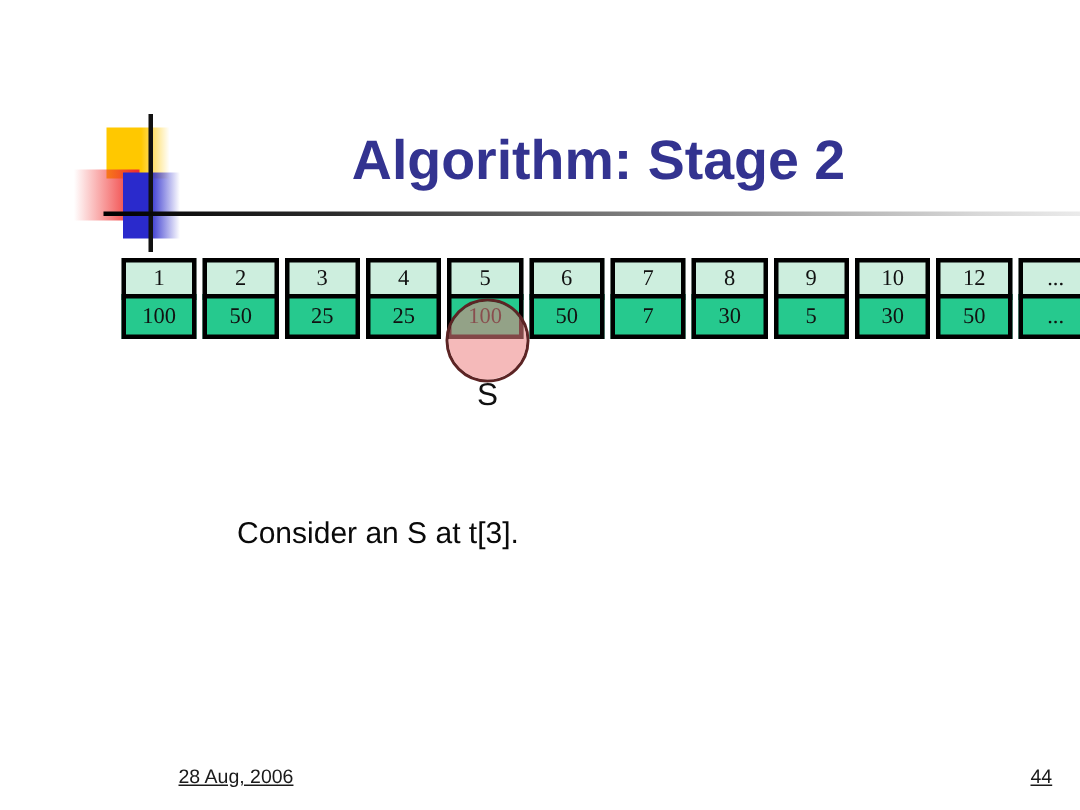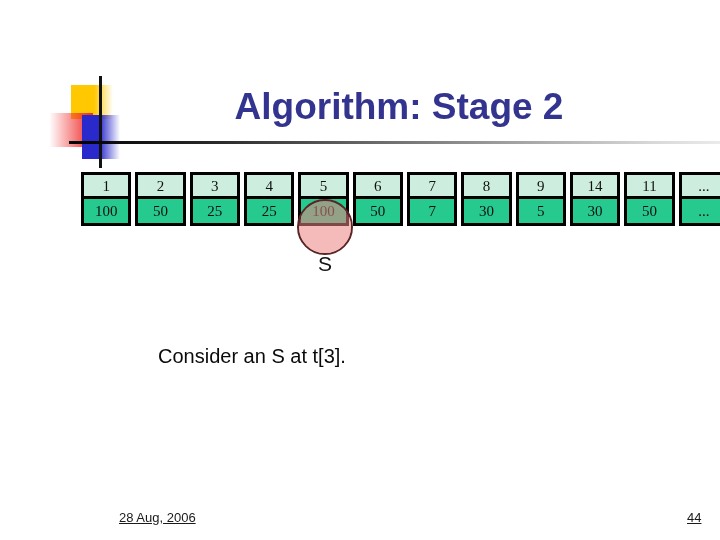--- a/index.html
+++ b/index.html
@@ -62,22 +62,22 @@
   <div class="cells-row row-indices">
     <div class="cell">1</div>
     <div class="cell">2</div>
     <div class="cell">3</div>
     <div class="cell">4</div>
     <div class="cell">5</div>
     <div class="cell">6</div>
     <div class="cell">7</div>
     <div class="cell">8</div>
     <div class="cell">9</div>
-    <div class="cell">14</div>
-    <div class="cell">11</div>
+    <div class="cell">10</div>
+    <div class="cell">12</div>
     <div class="cell">...</div>
   </div>
 
   <div class="cells-row row-values">
     <div class="cell">100</div>
     <div class="cell">50</div>
     <div class="cell">25</div>
     <div class="cell">25</div>
     <div class="cell">100</div>
     <div class="cell">50</div>

